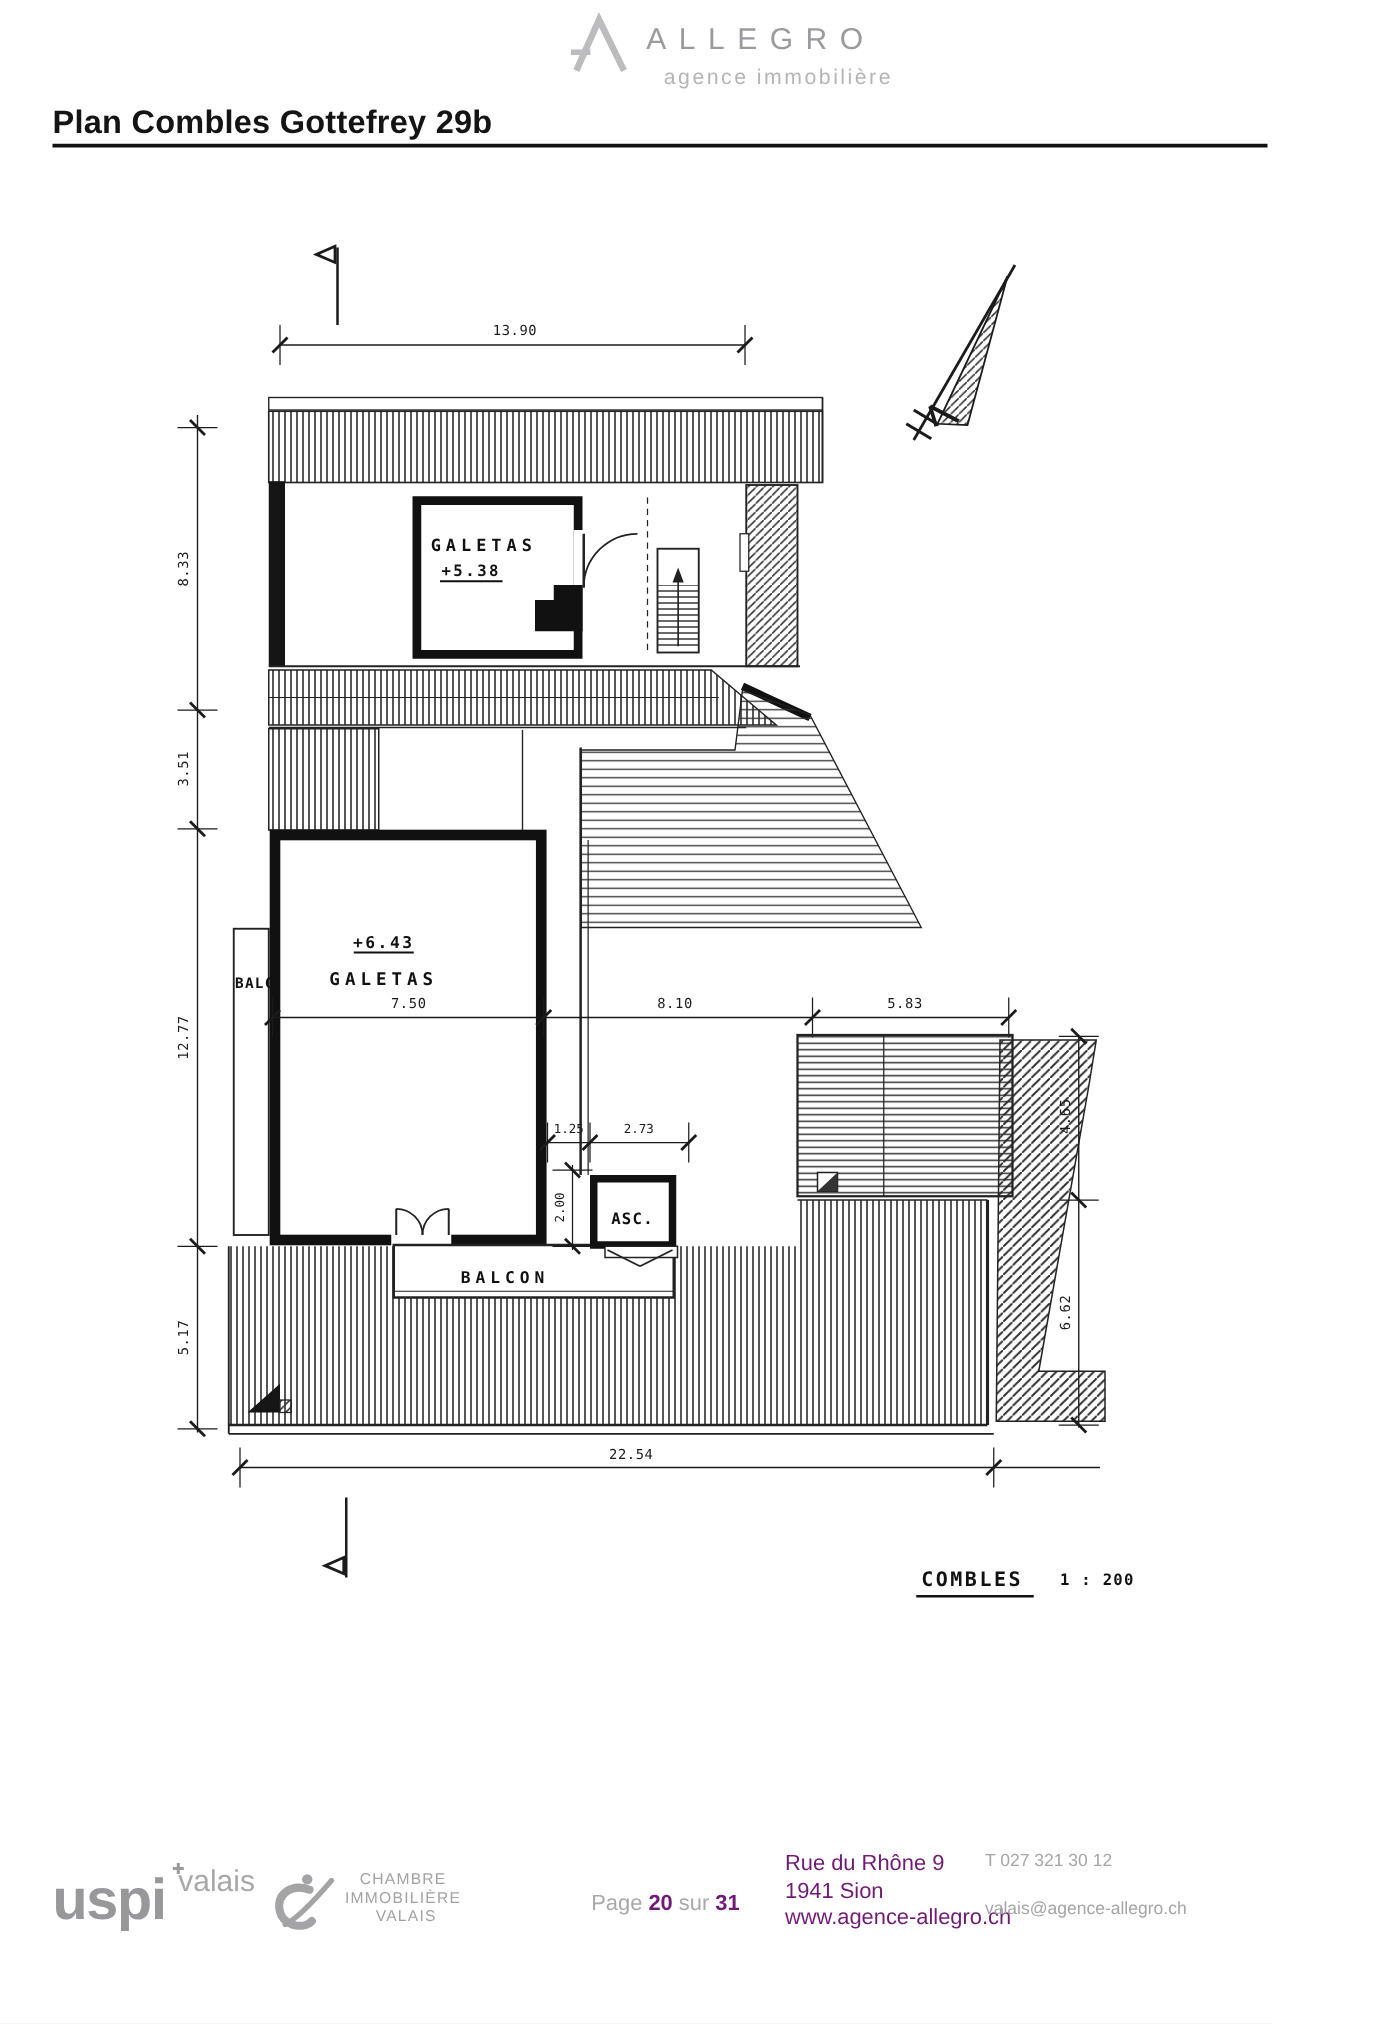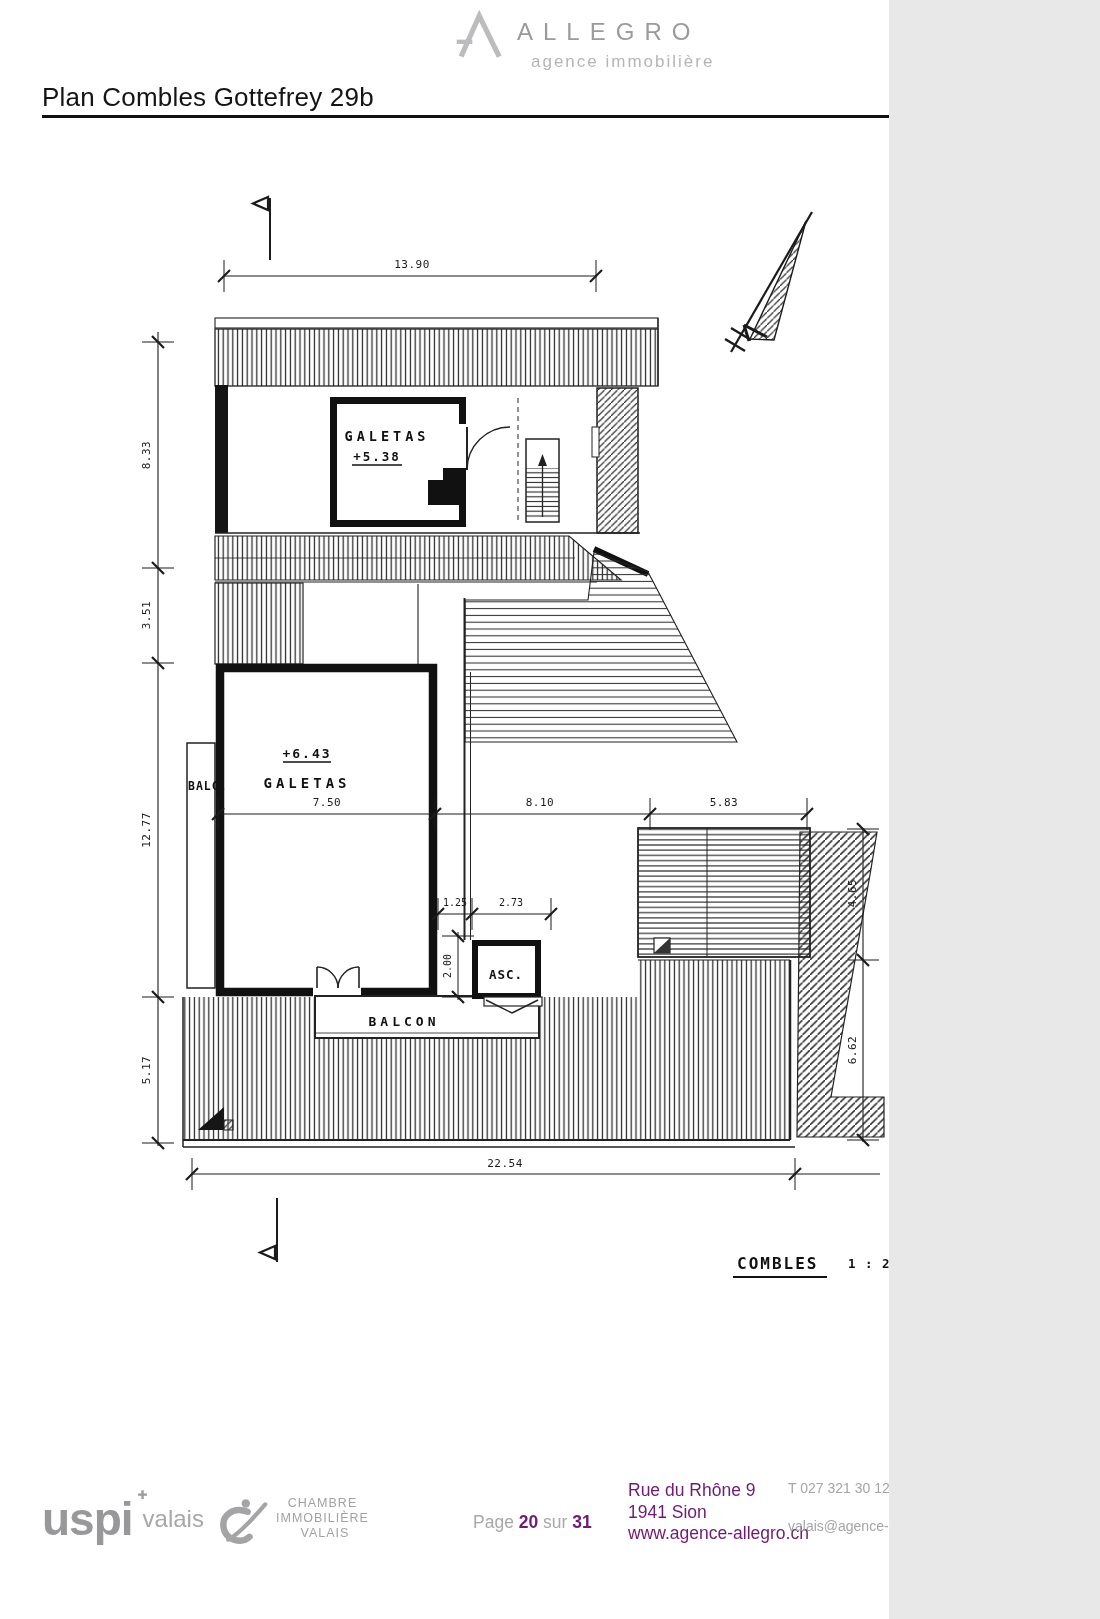--- a/index.html
+++ b/index.html
@@ -1,33 +1,33 @@
 <!DOCTYPE html>
 <html><head>
 <meta charset="utf-8">
 <style>
   html,body{margin:0;padding:0;background:#e8e8e8;}
-  .page{position:relative;width:889px;height:1619px;background:#ffffff;overflow:hidden;
+  .page{position:relative;width:1100px;height:1619px;background:#ffffff;overflow:hidden;
         font-family:"Liberation Sans",sans-serif;}
   
   .brand{position:absolute;top:6px;left:455px;display:flex;align-items:flex-start;}
   .brand-text{margin-left:10px;padding-top:12px;}
   .brand-name{font-size:24px;letter-spacing:10px;color:#9b9b9f;font-weight:400;}
   .brand-tag{font-size:17px;letter-spacing:2px;color:#b5b5b8;margin-top:6px;margin-left:14px;}
-  .title{position:absolute;left:42px;top:82px;font-size:26px;font-weight:400;color:#141414;
+  .title{position:absolute;left:42px;top:82px;font-size:26px;font-weight:700;color:#141414;
          letter-spacing:.2px;}
   .title-rule{position:absolute;left:42px;top:115px;width:972px;height:2.5px;background:#111;}
   
   .plan-svg{position:absolute;left:0;top:150px;}
   .dim{font-family:"DejaVu Sans Mono",monospace;font-size:11px;fill:#1b1b1b;letter-spacing:.5px;}
   .dim-s{font-family:"DejaVu Sans Mono",monospace;font-size:10px;fill:#1b1b1b;}
   .room{font-family:"DejaVu Sans Mono",monospace;font-weight:700;fill:#111;}
   
   .footer{position:absolute;left:0;top:1470px;width:1100px;height:120px;color:#a5a5a7;}
-  .uspi{position:absolute;left:42px;top:22px;display:flex;align-items:center;}
+  .uspi{position:absolute;left:42px;top:22px;display:flex;align-items:flex-start;}
   .uspi-name{font-size:46px;font-weight:700;color:#98989a;letter-spacing:-1px;position:relative;}
   .uspi-cross{position:absolute;top:-4px;right:-14px;font-size:12px;color:#9b9b9d;font-weight:400;}
   .uspi-region{font-size:24px;color:#a8a8aa;margin-left:10px;}
   .civ{position:absolute;left:218px;top:26px;display:flex;}
   .civ-text{margin-left:8px;font-size:12.5px;letter-spacing:1px;color:#a2a2a4;line-height:1.2;text-align:center;}
   .civ-text div:nth-child(3){margin-left:5px;}
   .pagecount{position:absolute;left:473px;top:42px;font-size:17.5px;color:#a8a8a8;}
   .pagecount b{color:#701a75;}
   .addr{position:absolute;left:628px;top:10px;font-size:17.5px;line-height:1.24;color:#701a75;}
   .contact{position:absolute;left:788px;top:10px;font-size:14px;line-height:1.24;color:#a5a5a7;}

